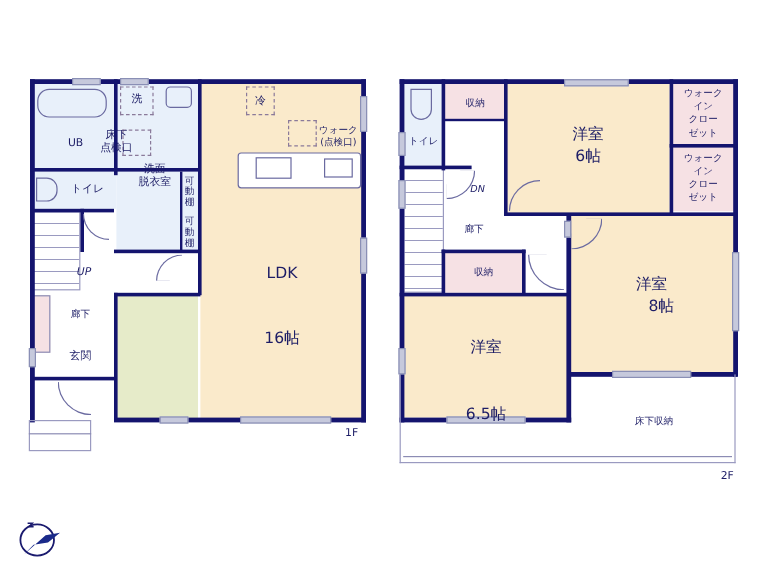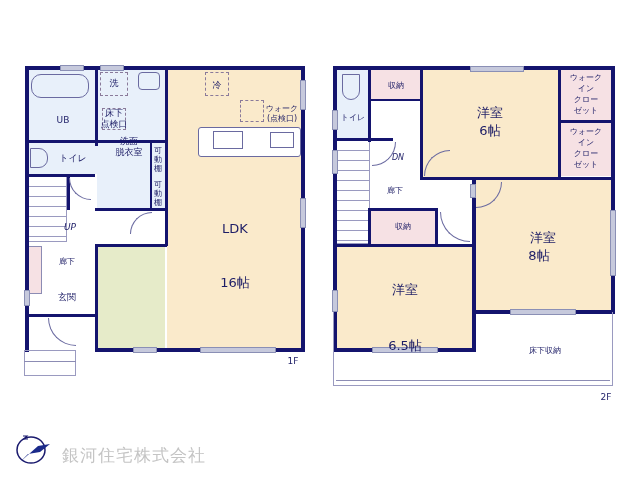--- a/index.html
+++ b/index.html
@@ -70,21 +70,21 @@
 
   <div class="abs" style="left:24px;top:350px;width:52px;height:26px;border:1px solid #9a9ac0;"></div>
   <div class="thin" style="left:24px;top:361px;width:52px;height:1px;"></div>
 
   <div class="door" style="left:69px;top:178px;width:22px;height:22px;border-radius:0 0 0 22px;border-top:none;border-right:none;"></div>
   <div class="door" style="left:130px;top:212px;width:22px;height:22px;border-radius:22px 0 0 0;border-bottom:none;border-right:none;"></div>
   <div class="door" style="left:48px;top:318px;width:28px;height:28px;border-radius:0 0 0 28px;border-top:none;border-right:none;"></div>
 
   <div class="lbl" style="left:104px;top:78px;width:20px;">洗</div>
   <div class="lbl" style="left:48px;top:115px;width:30px;">UB</div>
-  <div class="lbl" style="left:100px;top:108px;width:28px;">床下
+  <div class="lbl" style="left:83px;top:108px;width:28px;">床下
 点検口</div>
   <div class="lbl" style="left:58px;top:153px;width:30px;">トイレ</div>
   <div class="lbl" style="left:112px;top:136px;width:34px;">洗面
 脱衣室</div>
   <div class="lbl" style="left:152px;top:146px;width:12px;font-size:8px;line-height:9px;">可
 動
 棚</div>
   <div class="lbl" style="left:152px;top:180px;width:12px;font-size:8px;line-height:9px;">可
 動
 棚</div>
@@ -159,27 +159,26 @@
 クロー
 ゼット</div>
   <div class="lbl" style="left:560px;top:126px;width:52px;font-size:8px;line-height:11px;">ウォーク
 イン
 クロー
 ゼット</div>
   <div class="lbl" style="left:388px;top:152px;width:20px;font-style:italic;font-size:8px;">DN</div>
   <div class="lbl" style="left:380px;top:185px;width:30px;font-size:8px;">廊下</div>
   <div class="lbl" style="left:378px;top:221px;width:50px;font-size:8px;">収納</div>
   <div class="lbl big" style="left:518px;top:229px;width:50px;">洋室</div>
-  <div class="lbl big" style="left:514px;top:247px;width:50px;">8帖</div>
+  <div class="lbl big" style="left:526px;top:247px;width:50px;">8帖</div>
   <div class="lbl big" style="left:380px;top:281px;width:50px;">洋室</div>
   <div class="lbl big" style="left:380px;top:299px;width:50px;margin-top:38px;">6.5帖</div>
   <div class="lbl" style="left:510px;top:345px;width:70px;font-size:8px;">床下収納</div>
   <div class="lbl" style="left:596px;top:392px;width:20px;">2F</div>
 </div>
 
 <div class="abs" style="left:14px;top:432px;width:210px;height:34px;">
   <svg width="38" height="34" viewBox="0 0 38 34" style="position:absolute;left:0;top:0;">
     <ellipse cx="17" cy="18" rx="14" ry="13" fill="none" stroke="#1a1a6e" stroke-width="1.5"></ellipse>
     <path d="M6 30 L24 14 L36 12 L26 20 L14 22 Z" fill="#1a2a8a"></path>
     <path d="M9 4 L13 4 L10 7 L14 7" fill="none" stroke="#1a1a6e" stroke-width="1.2"></path>
   </svg>
-  <div style="position:absolute;left:48px;top:12px;font-size:17px;color:#c4c4c4;letter-spacing:1px;white-space:nowrap;">銀河住宅株式会社</div>
 </div>
 
 </body></html>

